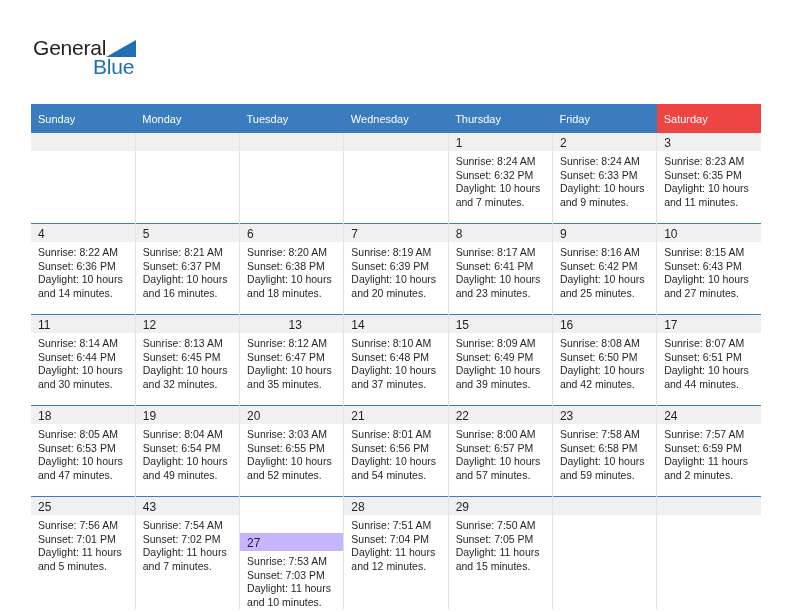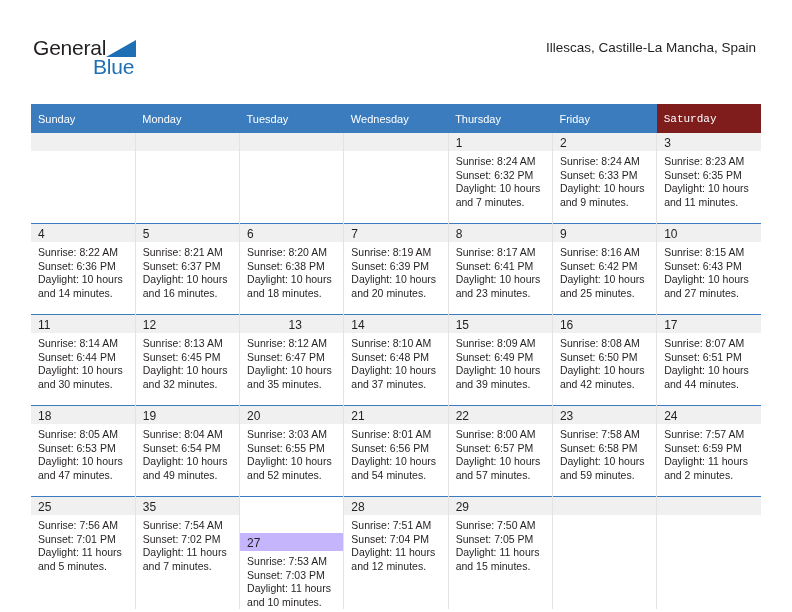--- a/index.html
+++ b/index.html
@@ -160,21 +160,20 @@
 
   <div class="header">
 
     <div class="logo">
       <span class="logo-general">General</span>
       <span class="logo-triangle" style="border-bottom-color: rgb(31, 111, 181);"></span>
       <span class="logo-blue" style="color: rgb(31, 111, 181);">Blue</span>
     </div>
 
     <div class="title-block">
-      <div class="cal-subtitle">Illescas, Castille-La Mancha, Spain</div>
     </div>
 
   </div>
 
   <table class="calendar">
     <colgroup>
       <col style="width:104.29px">
         <col style="width:104.29px">
         <col style="width:104.29px">
       <col style="width:104.29px">
@@ -183,21 +182,21 @@
       <col style="width:104.26px">
     </colgroup>
     <thead>
       <tr>
         <th style="background: rgb(58, 124, 190);">Sunday</th>
         <th style="background: rgb(58, 124, 190);">Monday</th>
         <th style="background: rgb(58, 124, 190);">Tuesday</th>
         <th style="background: rgb(58, 124, 190);">Wednesday</th>
         <th style="background: rgb(58, 124, 190);">Thursday</th>
         <th style="background: rgb(58, 124, 190);">Friday</th>
-        <th style="background: #7f1d1d; font-family: Liberation Mono, monospace;">Saturday</th>
+        <th style="background: #ef4444;">Saturday</th>
       </tr>
     </thead>
     <tbody>
         <tr class="week">
           <td class="day-cell cell-empty" style="border-top-color: rgb(58, 124, 190);">
             <div class="daynum-band" style="background: rgb(240, 240, 240);"></div>
             <div class="cell-body">
               <div class="line"></div>
               <div class="line"></div>
               <div class="line"></div>
@@ -458,21 +457,21 @@
           <td class="day-cell" style="border-top-color: rgb(58, 124, 190);">
             <div class="daynum-band" style="background: rgb(240, 240, 240);">25</div>
             <div class="cell-body">
               <div class="line">Sunrise: 7:56 AM</div>
               <div class="line">Sunset: 7:01 PM</div>
               <div class="line">Daylight: 11 hours</div>
               <div class="line">and 5 minutes.</div>
             </div>
           </td>
           <td class="day-cell" style="border-top-color: rgb(58, 124, 190);">
-            <div class="daynum-band" style="background: rgb(240, 240, 240);">35</div>
+            <div class="daynum-band" style="background: rgb(240, 240, 240);">43</div>
             <div class="cell-body">
               <div class="line">Sunrise: 7:54 AM</div>
               <div class="line">Sunset: 7:02 PM</div>
               <div class="line">Daylight: 11 hours</div>
               <div class="line">and 7 minutes.</div>
             </div>
           </td>
           <td class="day-cell" style="border-top-color: rgb(58, 124, 190);">
             <div class="daynum-band" style="background: #c4b5fd; margin-top: 36px;">27</div>
             <div class="cell-body">

